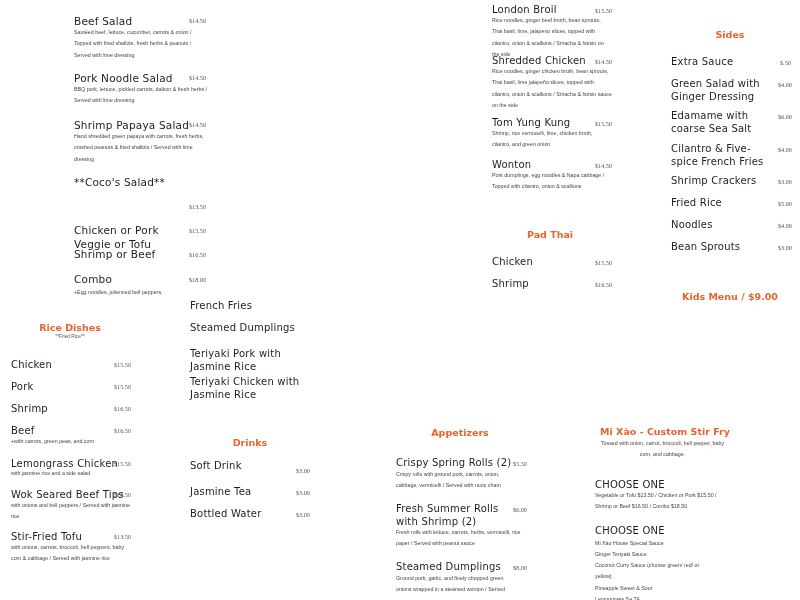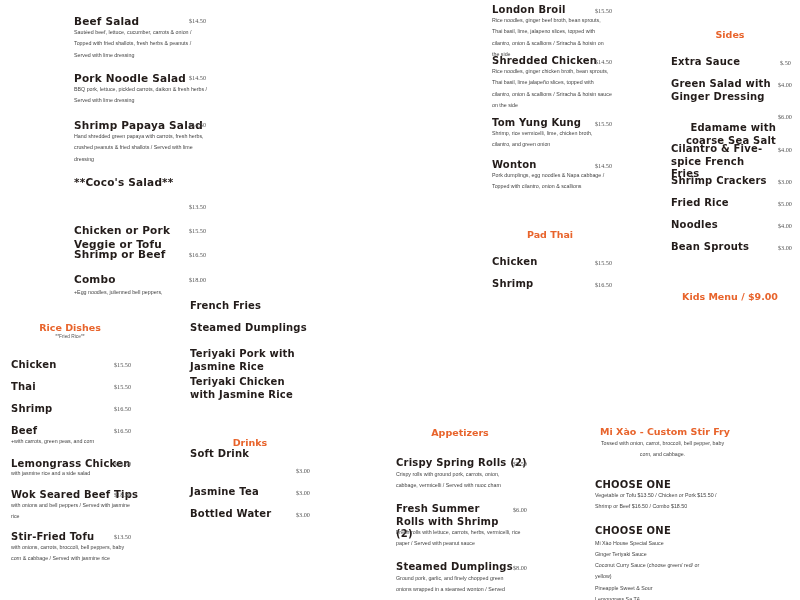--- a/index.html
+++ b/index.html
@@ -1,19 +1,19 @@
 <!DOCTYPE html>
 <html><head>
 <meta charset="utf-8">
 <style>
   * { box-sizing: border-box; margin: 0; padding: 0; }
   html, body { width: 800px; height: 600px; overflow: hidden; background: #ffffff; }
   body { position: relative; font-family: "Liberation Sans", sans-serif; color: #2b2523; }
   .abs { position: absolute; }
-  .title { font-family: "DejaVu Sans", sans-serif; font-weight: bold; color: #231c1a; letter-spacing: 0.2px; }
+  .title { font-family: "DejaVu Sans", sans-serif; font-weight: normal; color: #231c1a; letter-spacing: 0.2px; }
   .t-lg { font-size: 10.5px; line-height: 13px; }
   .t-md { font-size: 10px; line-height: 12.5px; }
   .price { font-family: "Liberation Serif", serif; font-size: 6.2px; color: #555; }
   .desc { font-family: "Liberation Sans", sans-serif; font-size: 5.3px; line-height: 11.4px; color: #444; }
   .heading { font-family: "DejaVu Sans", sans-serif; font-weight: bold; color: #e8642c; font-size: 9.5px; text-align: center; }
   .small-note { font-family: "Liberation Sans", sans-serif; font-size: 4.8px; color: #555; }
   .center { text-align: center; }
 </style>
 </head>
 <body>
@@ -49,21 +49,21 @@
   <div class="abs desc" style="left:74px;top:287px;">+Egg noodles, julienned bell peppers,</div>
 </div>
 
 <div>
   <div class="abs heading" style="left:20px;top:322px;width:100px;">Rice Dishes</div>
   <div class="abs small-note center" style="left:20px;top:334px;width:100px;">**Fried Rice**</div>
 
   <div class="abs title t-md" style="left:11px;top:359px;">Chicken</div>
   <div class="abs price" style="left:114px;top:361px;">$15.50</div>
 
-  <div class="abs title t-md" style="left:11px;top:381px;">Thai</div>
+  <div class="abs title t-md" style="left:11px;top:381px;">Pork</div>
   <div class="abs price" style="left:114px;top:383px;">$15.50</div>
 
   <div class="abs title t-md" style="left:11px;top:403px;">Shrimp</div>
   <div class="abs price" style="left:114px;top:405px;">$16.50</div>
 
   <div class="abs title t-md" style="left:11px;top:425px;">Beef</div>
   <div class="abs price" style="left:114px;top:427px;">$16.50</div>
   <div class="abs desc" style="left:11px;top:436px;">+with carrots, green peas, and corn</div>
 
   <div class="abs title t-md" style="left:11px;top:458px;">Lemongrass Chicken</div>
@@ -82,21 +82,21 @@
 <div>
   <div class="abs title t-md" style="left:190px;top:300px;">French Fries</div>
   <div class="abs title t-md" style="left:190px;top:322px;">Steamed Dumplings</div>
   <div class="abs title t-md" style="left:190px;top:348px;width:125px;">Teriyaki Pork with Jasmine Rice</div>
   <div class="abs title t-md" style="left:190px;top:376px;width:115px;">Teriyaki Chicken with Jasmine Rice</div>
 </div>
 
 <div>
   <div class="abs heading" style="left:200px;top:437px;width:100px;">Drinks</div>
 
-  <div class="abs title t-md" style="left:190px;top:448px;">Soft Drink</div>
+  <div class="abs title t-md" style="left:190px;top:460px;">Soft Drink</div>
   <div class="abs price" style="left:296px;top:467px;">$3.00</div>
 
   <div class="abs title t-md" style="left:190px;top:486px;">Jasmine Tea</div>
   <div class="abs price" style="left:296px;top:489px;">$3.00</div>
 
   <div class="abs title t-md" style="left:190px;top:508px;">Bottled Water</div>
   <div class="abs price" style="left:296px;top:511px;">$3.00</div>
 </div>
 
 <div>
@@ -127,21 +127,21 @@
 
 <div>
   <div class="abs heading" style="left:680px;top:29px;width:100px;">Sides</div>
 
   <div class="abs title t-md" style="left:671px;top:56px;">Extra Sauce</div>
   <div class="abs price" style="left:780px;top:59px;">$.50</div>
 
   <div class="abs title t-md" style="left:671px;top:78px;width:100px;">Green Salad with Ginger Dressing</div>
   <div class="abs price" style="left:778px;top:81px;">$4.00</div>
 
-  <div class="abs title t-md" style="left:671px;top:122px;width:105px;text-align:right;">Edamame with coarse Sea Salt</div>
+  <div class="abs title t-md" style="left:671px;top:110px;width:105px;">Edamame with coarse Sea Salt</div>
   <div class="abs price" style="left:778px;top:113px;">$6.00</div>
 
   <div class="abs title t-md" style="left:671px;top:143px;width:105px;">Cilantro &amp; Five-spice French Fries</div>
   <div class="abs price" style="left:778px;top:146px;">$4.00</div>
 
   <div class="abs title t-md" style="left:671px;top:175px;">Shrimp Crackers</div>
   <div class="abs price" style="left:778px;top:178px;">$3.00</div>
 
   <div class="abs title t-md" style="left:671px;top:197px;">Fried Rice</div>
   <div class="abs price" style="left:778px;top:200px;">$5.00</div>

